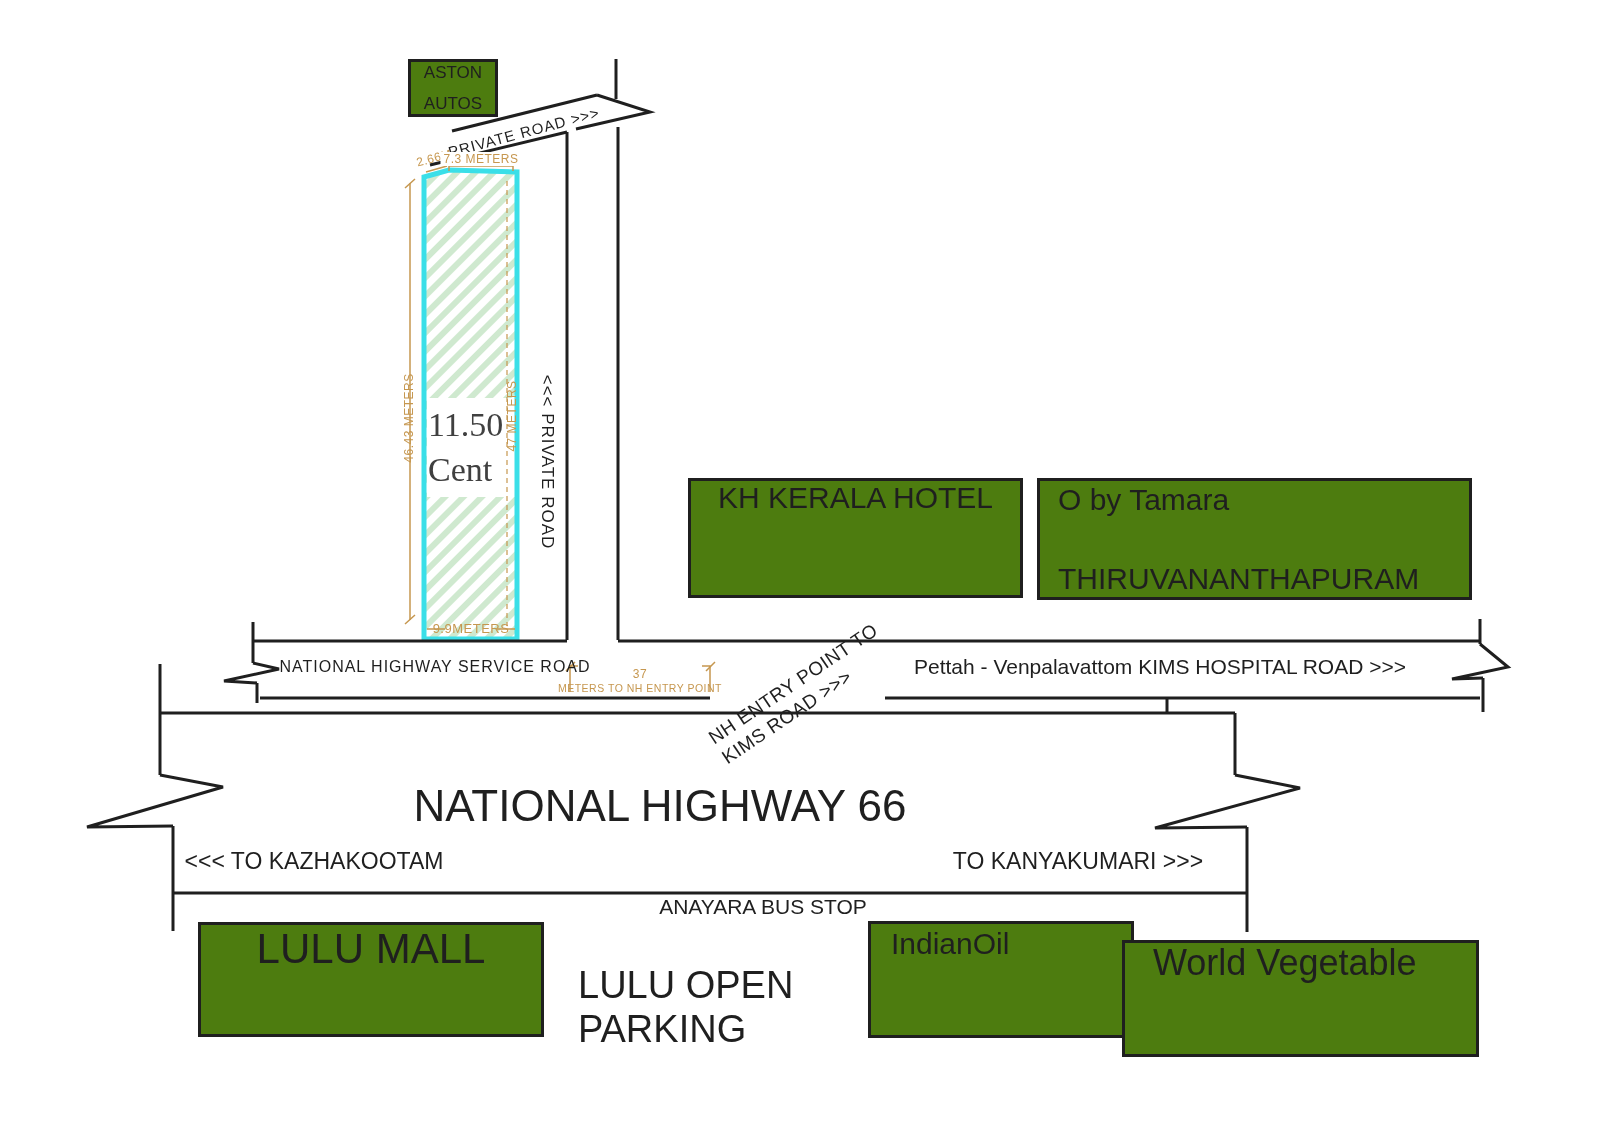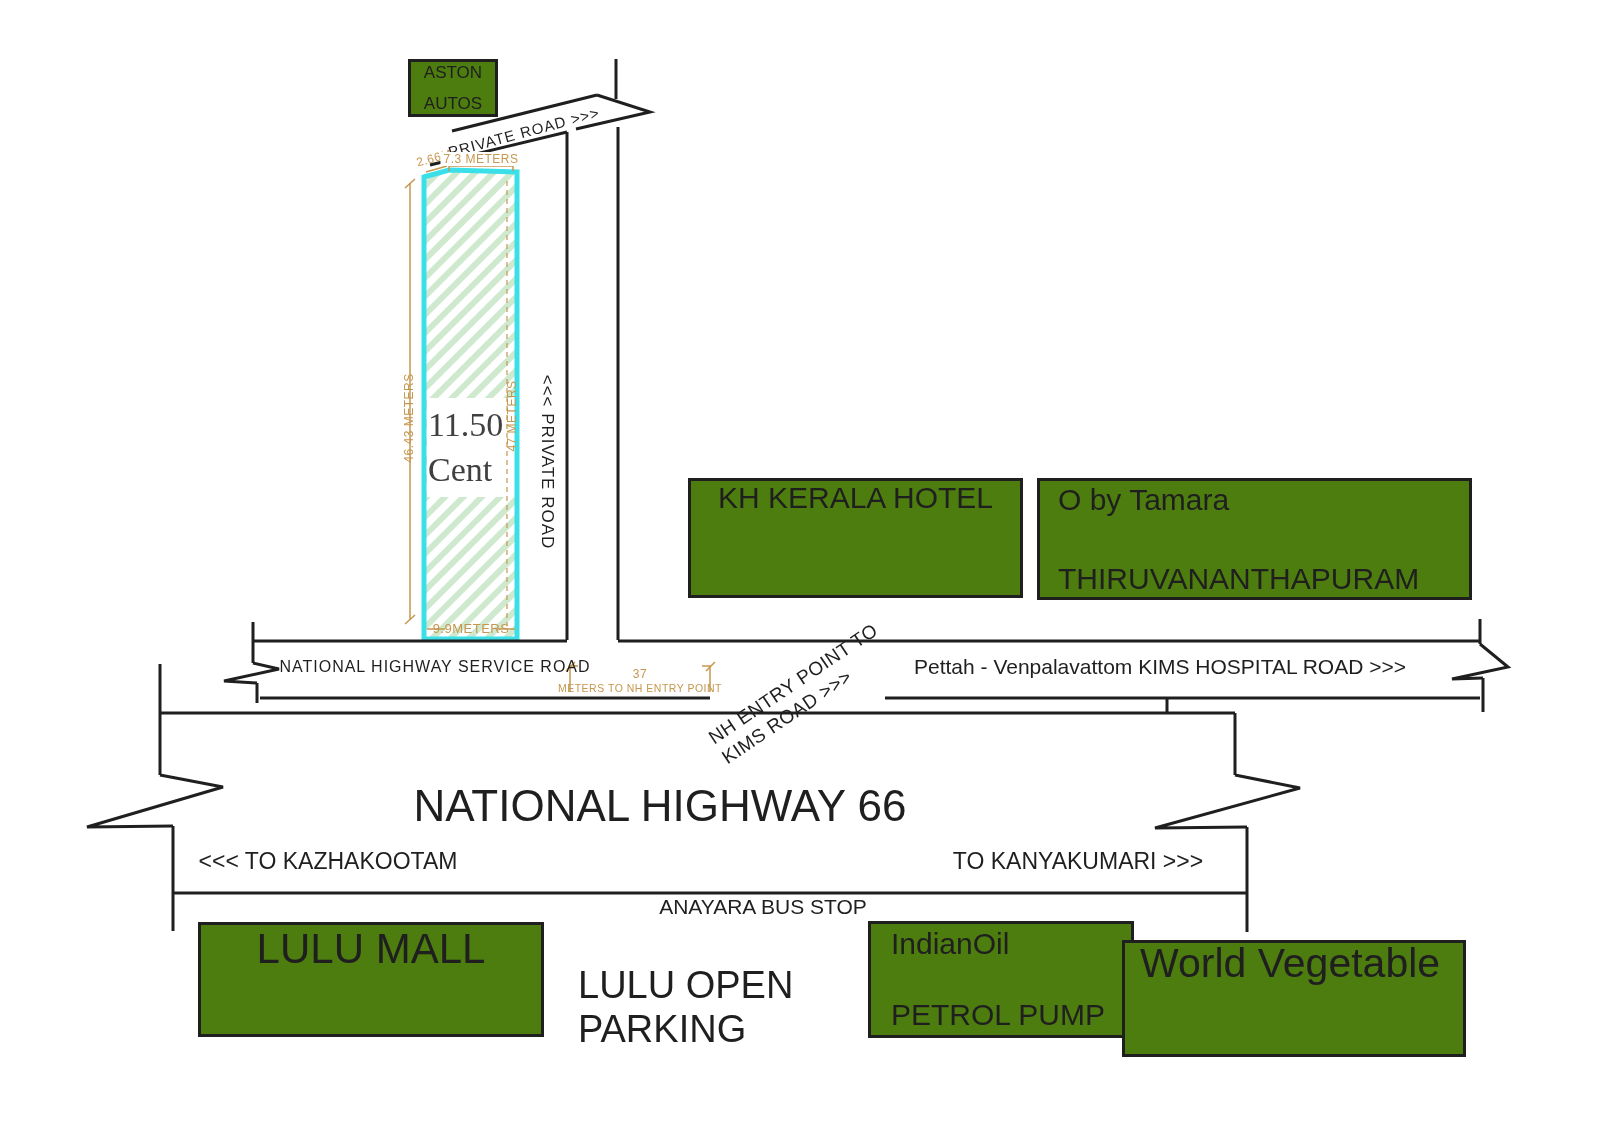--- a/index.html
+++ b/index.html
@@ -94,24 +94,23 @@
     <div>O by Tamara</div>
     <div>THIRUVANANTHAPURAM</div>
   </div>
 
   <div class="box center" style="left:198px;top:922px;width:340px;height:109px;font-size:42px;">
     <div>LULU MALL</div>
   </div>
 
   <div class="box" style="left:868px;top:921px;width:240px;height:111px;font-size:30px;line-height:40px;padding-left:20px;">
     <div>IndianOil</div>
-    <div>PETROL PUMP</div>
   </div>
 
-  <div class="box" style="left:1122px;top:940px;width:323px;height:111px;font-size:41px;line-height:40px;padding-left:15px;">
+  <div class="box" style="left:1122px;top:940px;width:323px;height:111px;font-size:36px;line-height:40px;padding-left:28px;">
     <div>World Vegetable</div>
   </div>
 
   <div style="position:absolute;left:578px;top:963px;font-size:38px;line-height:44px;">
     <div>LULU OPEN</div>
     <div>PARKING</div>
   </div>
 
   <div class="lbl" style="left:524px;top:132px;font-size:15px;letter-spacing:1px;transform:translate(-50%,-50%) rotate(-15deg);">PRIVATE ROAD &gt;&gt;&gt;</div>
 
@@ -124,21 +123,21 @@
 
   <div style="position:absolute;left:800px;top:694px;transform:translate(-50%,-50%) rotate(-34deg);font-size:19px;line-height:24px;letter-spacing:.5px;white-space:nowrap;">
     <div>NH ENTRY POINT TO</div>
     <div>KIMS ROAD &gt;&gt;&gt;</div>
   </div>
 
   <div class="lbl" style="left:1160px;top:667px;font-size:21px;">Pettah - Venpalavattom KIMS HOSPITAL ROAD &gt;&gt;&gt;</div>
 
   <div class="lbl" style="left:660px;top:806px;font-size:44px;">NATIONAL HIGHWAY 66</div>
 
-  <div class="lbl" style="left:328px;top:861px;font-size:23px;">&lt;&lt;&lt; TO KAZHAKOOTAM</div>
+  <div class="lbl" style="left:314px;top:861px;font-size:23px;">&lt;&lt;&lt; TO KAZHAKOOTAM</div>
   <div class="lbl" style="left:1078px;top:861px;font-size:23px;">TO KANYAKUMARI &gt;&gt;&gt;</div>
 
   <div class="lbl" style="left:739px;top:907px;font-size:21px;margin-left:24px;">ANAYARA BUS STOP</div>
 
   <div style="position:absolute;left:428px;top:402px;font-size:34px;line-height:45px;" class="green">
     <div>11.50</div>
     <div>Cent</div>
   </div>
 
   <div class="lbl dim" style="left:434px;top:158px;transform:translate(-50%,-50%) rotate(-15deg);">2.66M</div>

